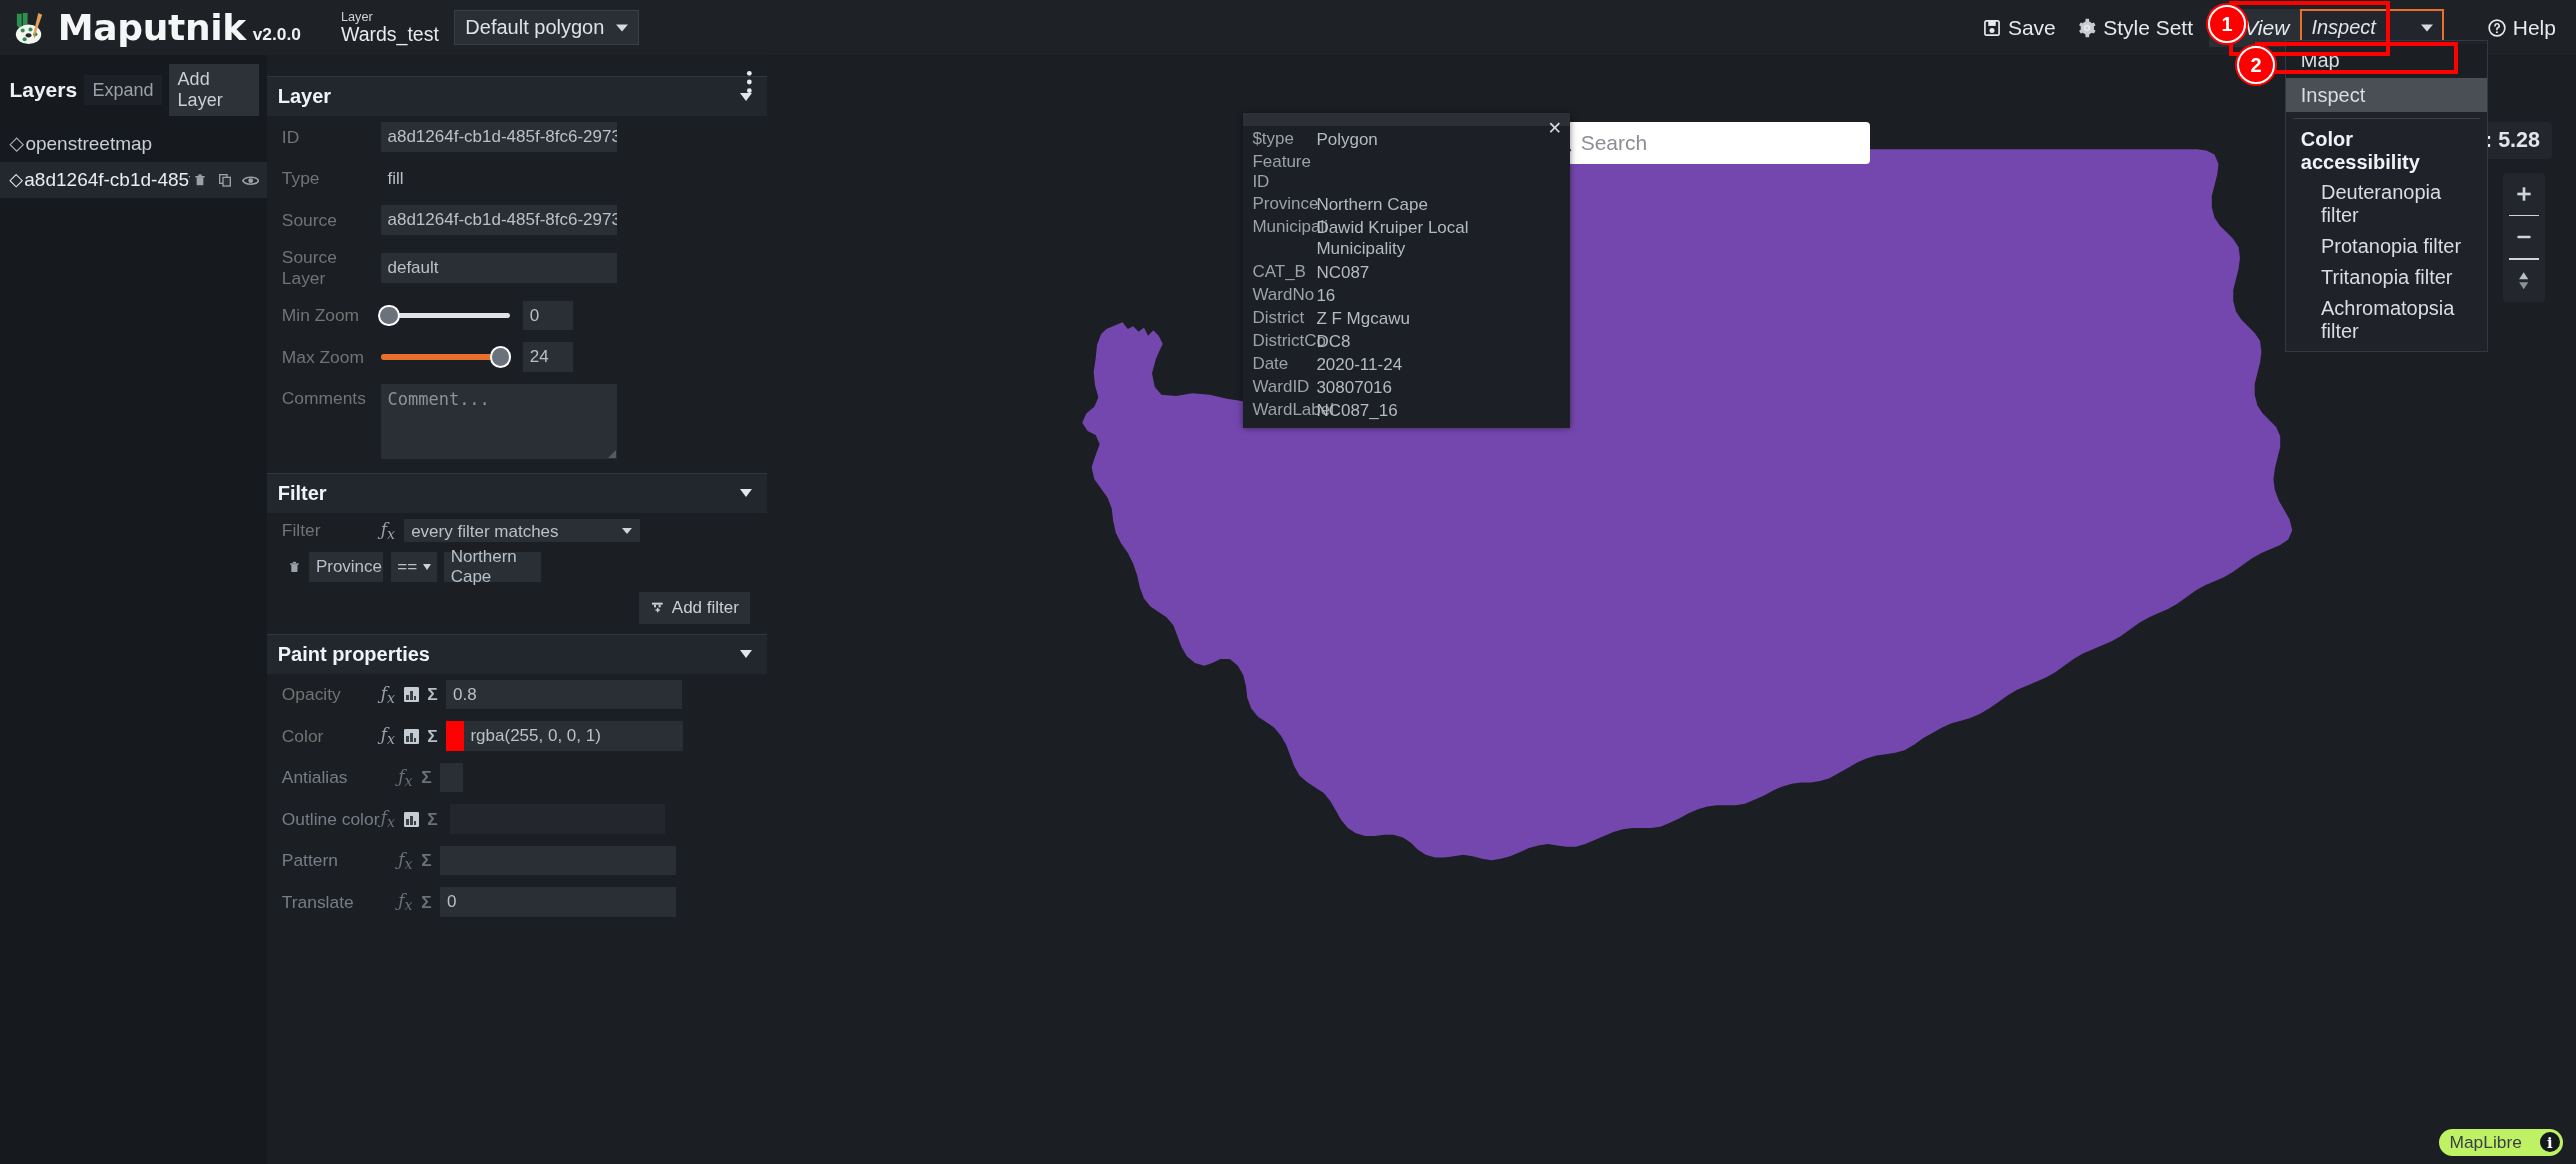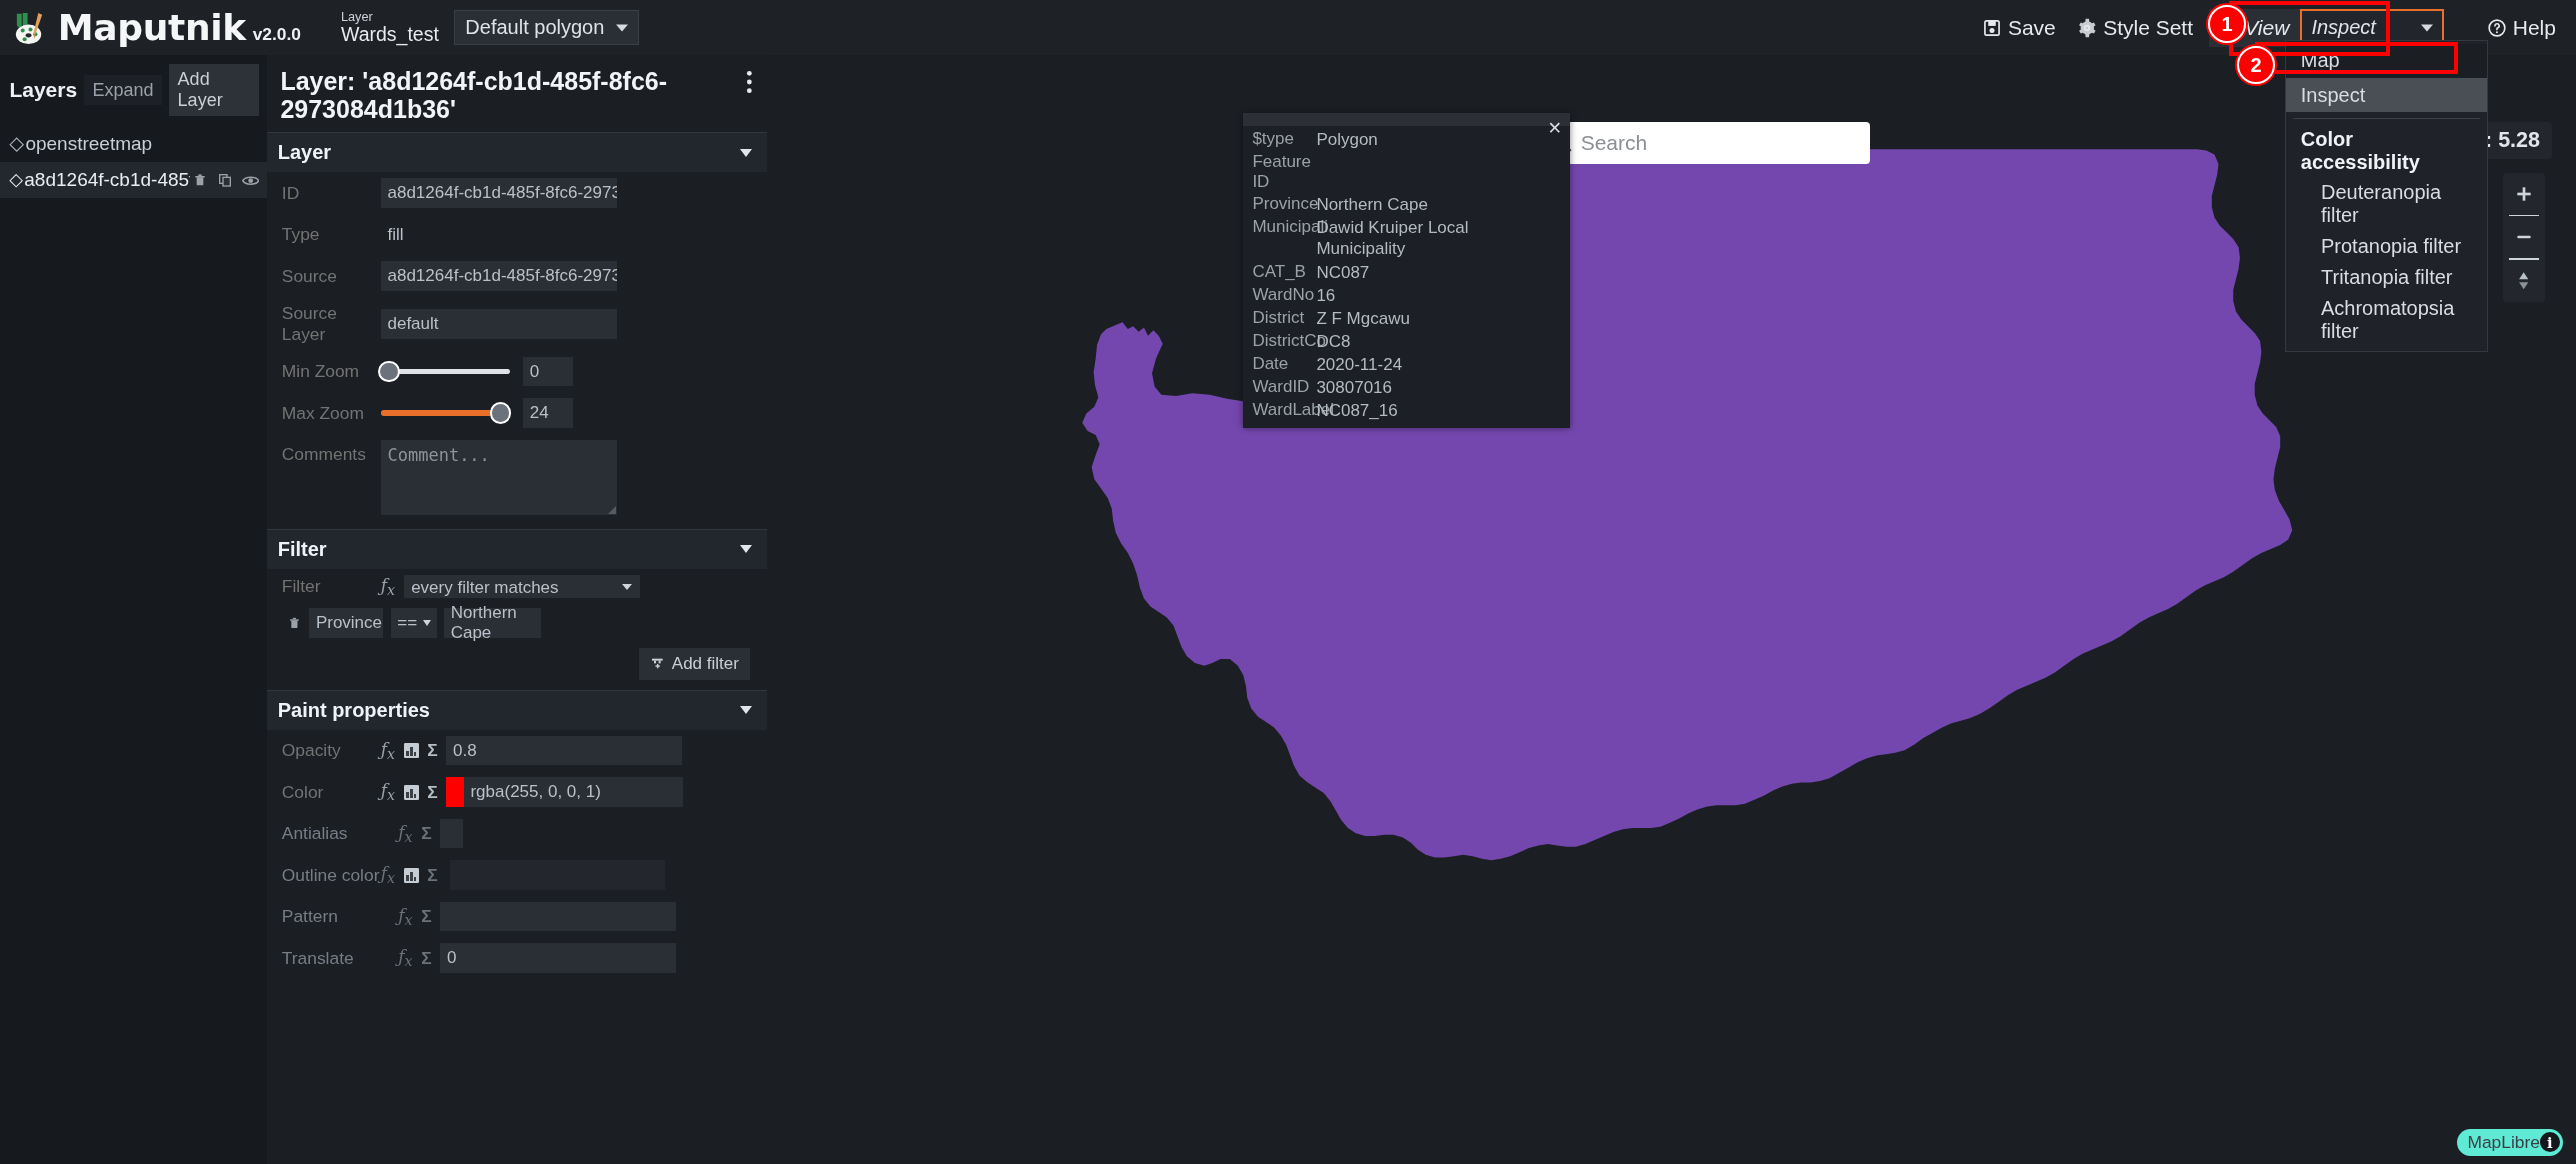--- a/index.html
+++ b/index.html
@@ -271,23 +271,23 @@
     position: absolute; right: 31px; top: 118px; width: 42px;
     background: #23272d; border-radius: 4px; z-index: 24;
     display: flex; flex-direction: column; align-items: center;
   }
   .nav-btn {
     width: 42px; height: 42px; display: flex; align-items: center; justify-content: center; cursor: pointer;
   }
   .nav-div { width: 29.5px; height: 1.3px; background: #cfd4da; }
 
   #attrib {
-    position: absolute; right: 13.4px; bottom: 9.4px; background: #5eead4;
+    position: absolute; right: 13.4px; bottom: 9.4px; background: #bef264;
     border-radius: 13.4px; height: 27px; display: flex; align-items: center;
-    padding: 0 2.7px 0 10.7px; gap: 0; z-index: 24; cursor: pointer;
+    padding: 0 2.7px 0 10.7px; gap: 18px; z-index: 24; cursor: pointer;
   }
   #attrib-text { font-size: 17.4px; color: #3a3f46; }
   #attrib-i {
     width: 20px; height: 20px; border-radius: 50%; background: #14181d; color: #fff;
     font-size: 14.8px; font-weight: bold; display: flex; align-items: center; justify-content: center;
     font-family: "DejaVu Serif", serif;
   }
 </style>
 </head>
 <body>
@@ -667,21 +667,20 @@
       <svg width="17.4" height="13.4" viewBox="0 0 26 18">
         <path d="M1 9 C5 2 21 2 25 9 C21 16 5 16 1 9 Z" fill="none" stroke="#9aa1a9" stroke-width="2.2"></path>
         <circle cx="13" cy="9" r="3.6" fill="#9aa1a9"></circle>
       </svg>
     </span>
   </div>
 </div>
 
 <div id="editor">
   <div id="editor-head">
-    <div id="editor-title">Layer: 'a8d1264f-cb1d-485f-8fc6-2973084d1b36'</div>
     <div id="editor-kebab">
       <svg width="6.7" height="24" viewBox="0 0 10 36">
         <circle cx="5" cy="5" r="3.6" fill="#e7ebef"></circle>
         <circle cx="5" cy="18" r="3.6" fill="#e7ebef"></circle>
         <circle cx="5" cy="31" r="3.6" fill="#e7ebef"></circle>
       </svg>
     </div>
   </div>
 
   <div class="section-header">

